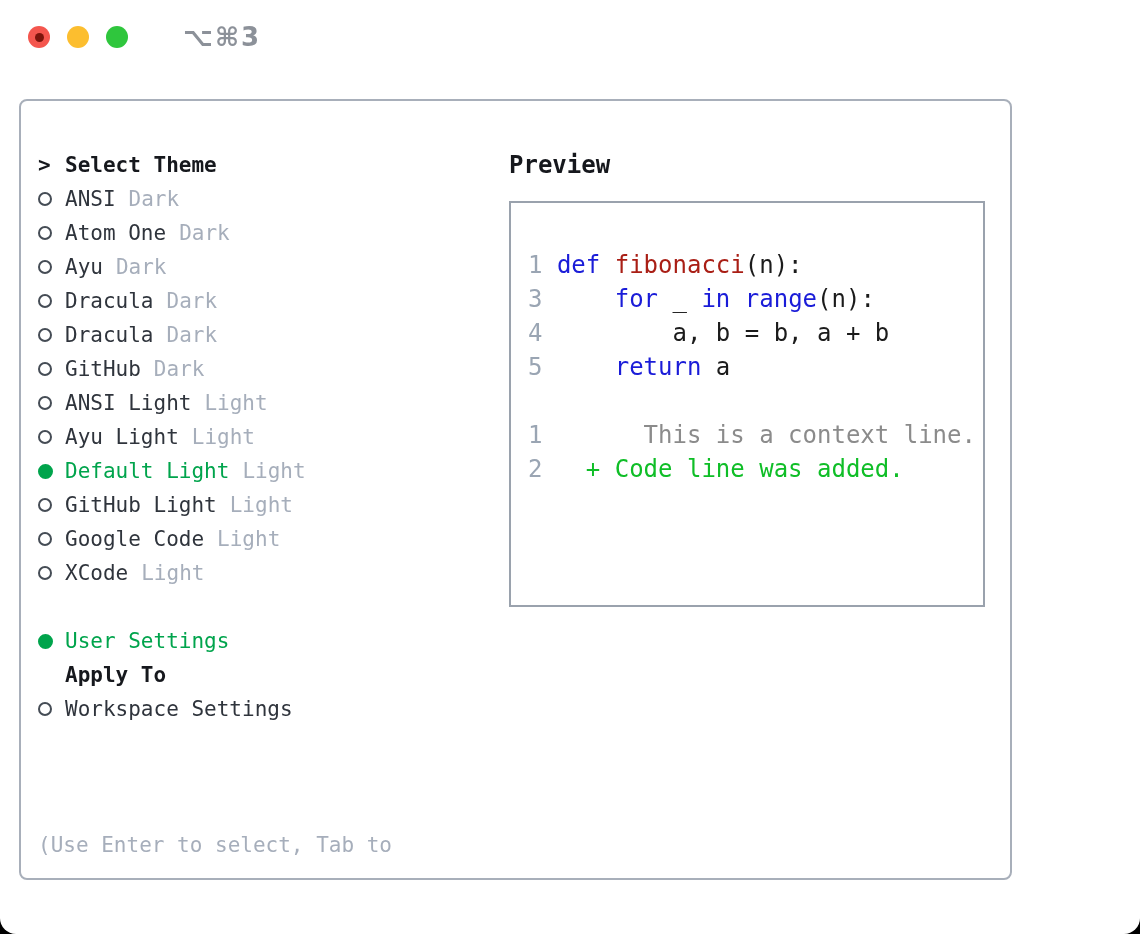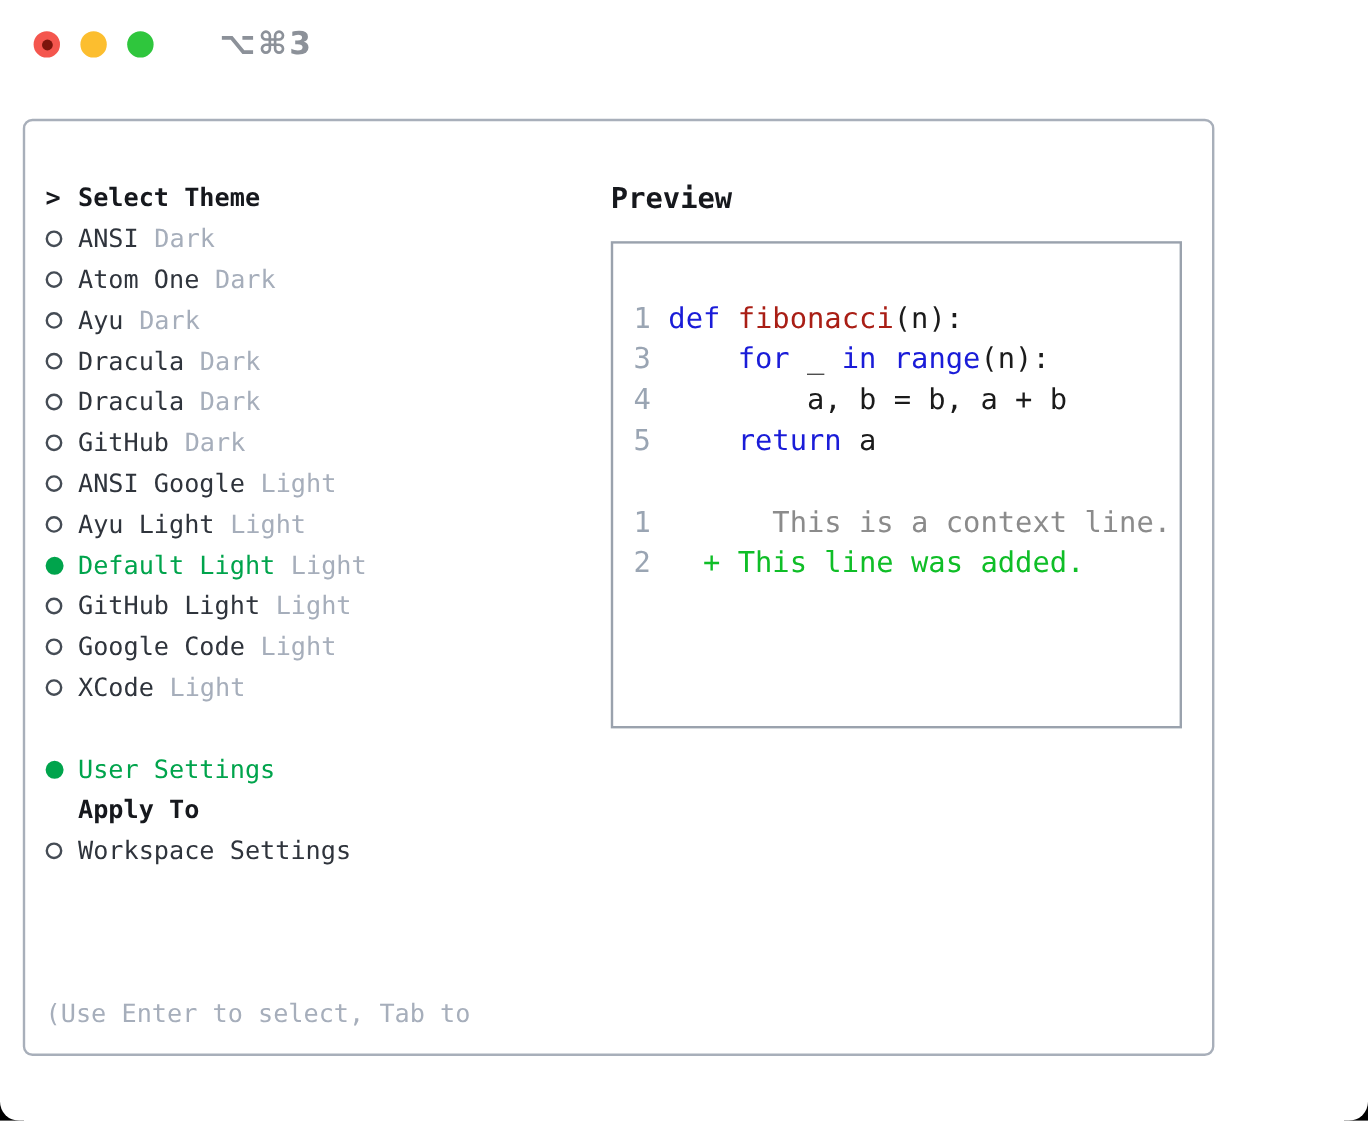--- a/index.html
+++ b/index.html
@@ -122,21 +122,21 @@
         <span class="marker">
             <span class="radio"></span>
           </span>
         <span class="t-name">GitHub</span>
         <span class="t-variant">Dark</span>
       </div>
       <div class="row item">
         <span class="marker">
             <span class="radio"></span>
           </span>
-        <span class="t-name">ANSI Google</span>
+        <span class="t-name">ANSI Light</span>
         <span class="t-variant">Light</span>
       </div>
       <div class="row item">
         <span class="marker">
             <span class="radio"></span>
           </span>
         <span class="t-name">Ayu Light</span>
         <span class="t-variant">Light</span>
       </div>
       <div class="row item selected">
@@ -205,19 +205,19 @@
 
         <div class="code-line"><span class="tk num">4</span><span class="tk plain">         a, b = b, a + b</span></div>
 
         <div class="code-line"><span class="tk num">5</span><span class="tk plain">     </span><span class="tk kw">return</span><span class="tk plain"> a</span></div>
 
         <div class="blank-line"></div>
 
         <div class="code-line"><span class="tk num">1</span><span class="tk ctx">       This is a context line.</span></div>
 
 
-        <div class="code-line"><span class="tk num">2</span><span class="tk add">   + This line was added.</span></div>
+        <div class="code-line"><span class="tk num">2</span><span class="tk add">   + Code line was added.</span></div>
 
       </div>
     </div>
 
   </div>
 </div>
 
 </body></html>

